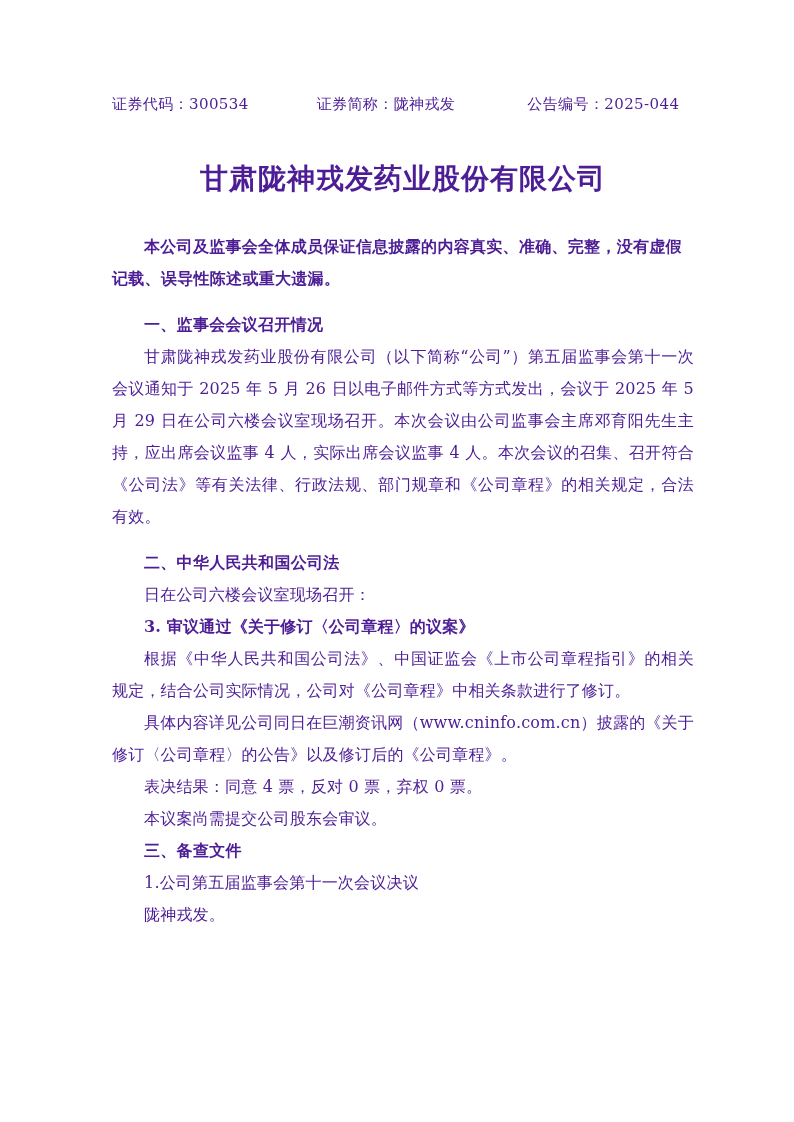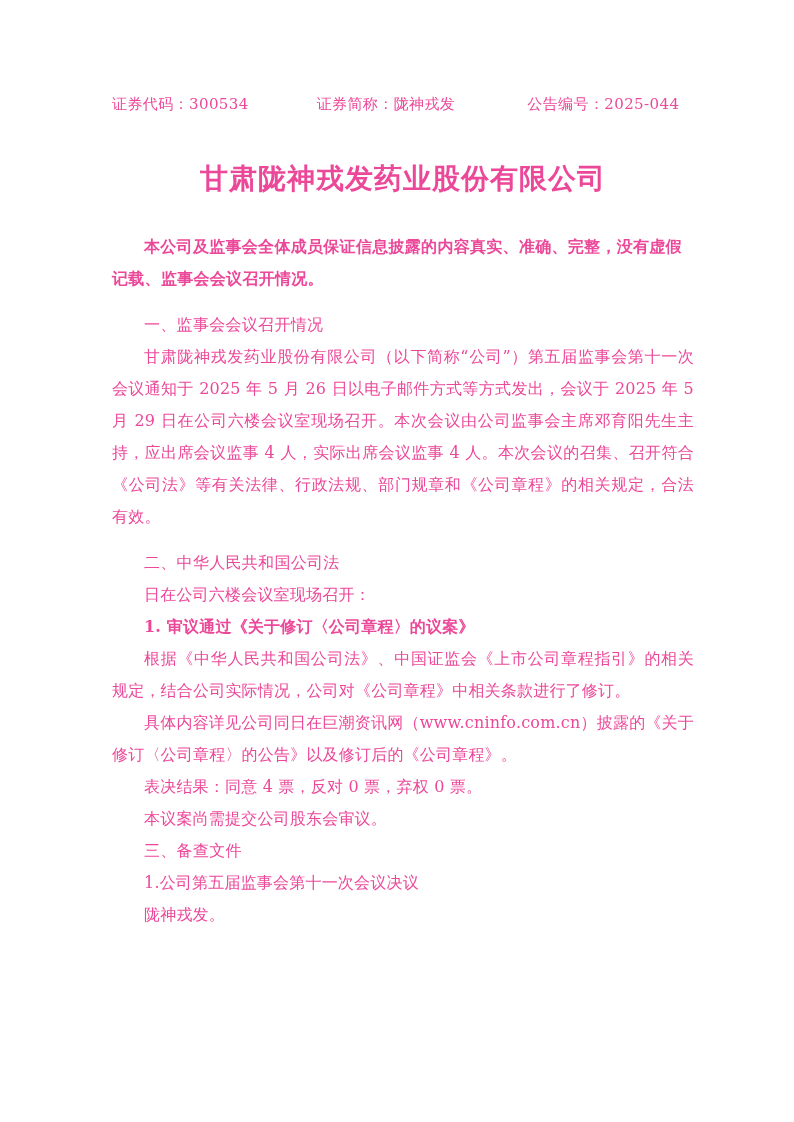--- a/index.html
+++ b/index.html
@@ -9,21 +9,21 @@
   }
   .page {
     width: 794px;
     height: 1122px;
     background: #ffffff;
     margin: 0 auto;
     position: relative;
     box-sizing: border-box;
     padding: 95px 100px 60px 112px;
     font-family: "DejaVu Serif", "Liberation Serif", serif;
-    color: #ec4899;
+    color: #4c1d95;
     overflow: hidden;
   }
   .header-row {
     display: flex;
     flex-direction: row;
     align-items: baseline;
     font-size: 15px;
     letter-spacing: 0.4px;
     margin-bottom: 38px;
     white-space: nowrap;
@@ -47,21 +47,21 @@
     margin-top: 26px;
     font-size: 16px;
     font-weight: bold;
     line-height: 2.0;
     text-indent: 32px;
     letter-spacing: 0.3px;
   }
 
   .section-heading {
     font-size: 16px;
-    font-weight: normal;
+    font-weight: bold;
     line-height: 2.0;
     text-indent: 32px;
     letter-spacing: 0.3px;
     margin-top: 14px;
   }
   .section-heading.tight { margin-top: 0; }
 
   p.body {
     font-size: 16px;
     line-height: 2.0;
@@ -88,28 +88,28 @@
   <div class="header-row">
     <span class="hcell code">证券代码：300534</span>
     <span class="hcell name">证券简称：陇神戎发</span>
     <span class="hcell notice">公告编号：2025-044</span>
   </div>
 
   <div class="doc-title">
     <span class="line1">甘肃陇神戎发药业股份有限公司</span>
   </div>
 
-  <div class="statement">本公司及监事会全体成员保证信息披露的内容真实、准确、完整，没有虚假记载、监事会会议召开情况。</div>
+  <div class="statement">本公司及监事会全体成员保证信息披露的内容真实、准确、完整，没有虚假记载、误导性陈述或重大遗漏。</div>
 
   <div class="section-heading">一、监事会会议召开情况</div>
   <p class="body">甘肃陇神戎发药业股份有限公司（以下简称“公司”）第五届监事会第十一次会议通知于 2025 年 5 月 26 日以电子邮件方式等方式发出，会议于 2025 年 5 月 29 日在公司六楼会议室现场召开。本次会议由公司监事会主席邓育阳先生主持，应出席会议监事 4 人，实际出席会议监事 4 人。本次会议的召集、召开符合《公司法》等有关法律、行政法规、部门规章和《公司章程》的相关规定，合法有效。</p>
 
   <div class="section-heading">二、中华人民共和国公司法</div>
   <p class="body">日在公司六楼会议室现场召开：</p>
-  <div class="sub-heading">1. 审议通过《关于修订〈公司章程〉的议案》</div>
+  <div class="sub-heading">3. 审议通过《关于修订〈公司章程〉的议案》</div>
   <p class="body">根据《中华人民共和国公司法》、中国证监会《上市公司章程指引》的相关规定，结合公司实际情况，公司对《公司章程》中相关条款进行了修订。</p>
   <p class="body">具体内容详见公司同日在巨潮资讯网（www.cninfo.com.cn）披露的《关于修订〈公司章程〉的公告》以及修订后的《公司章程》。</p>
   <p class="body">表决结果：同意 4 票，反对 0 票，弃权 0 票。</p>
   <p class="body">本议案尚需提交公司股东会审议。</p>
 
   <div class="section-heading tight">三、备查文件</div>
   <p class="body">1.公司第五届监事会第十一次会议决议</p>
   <p class="body">陇神戎发。</p>
 
 </div>

